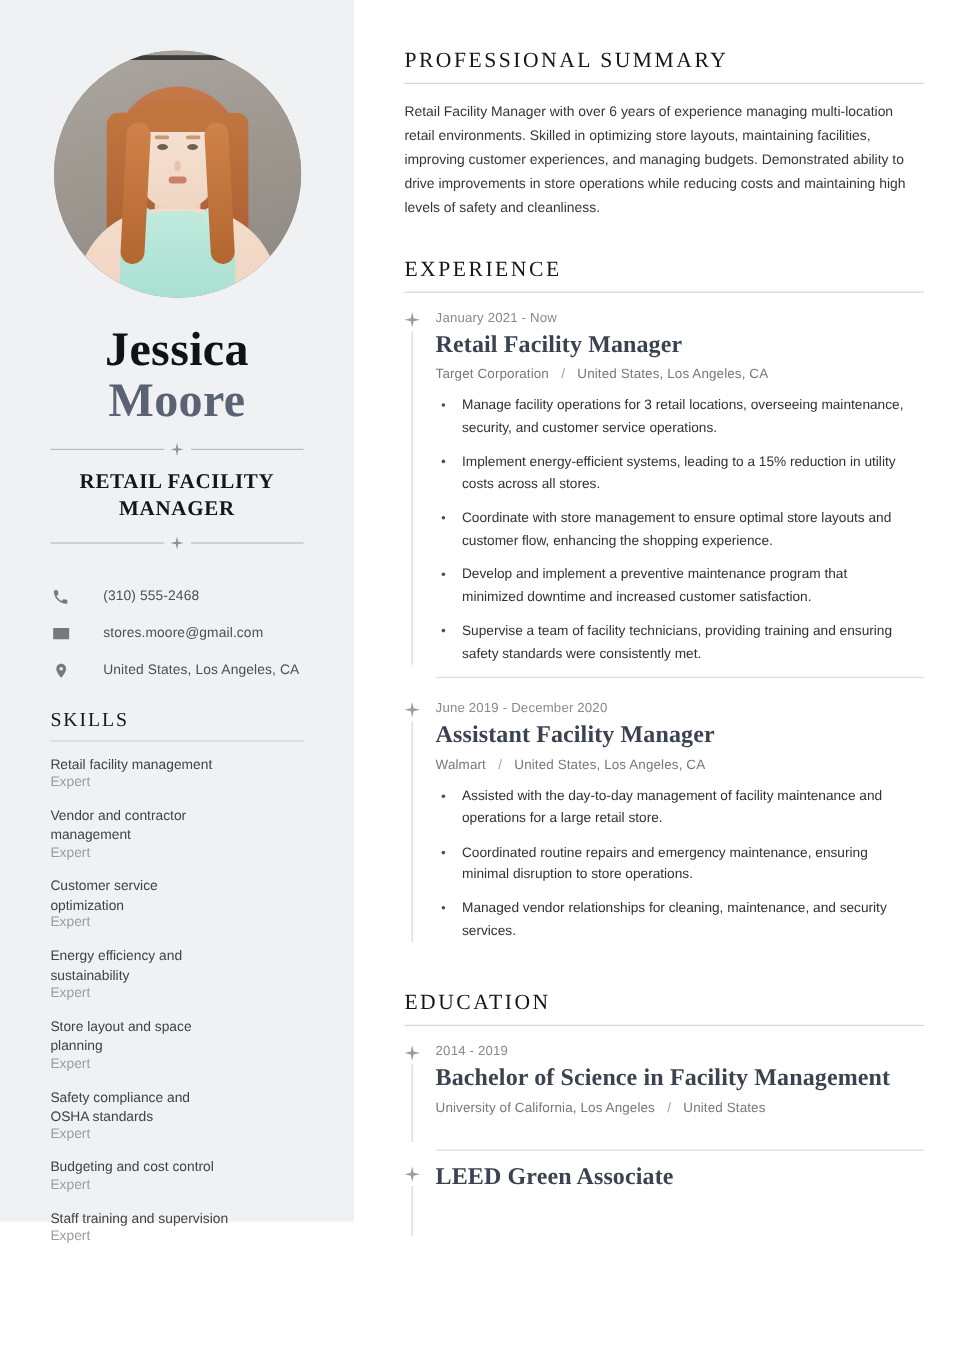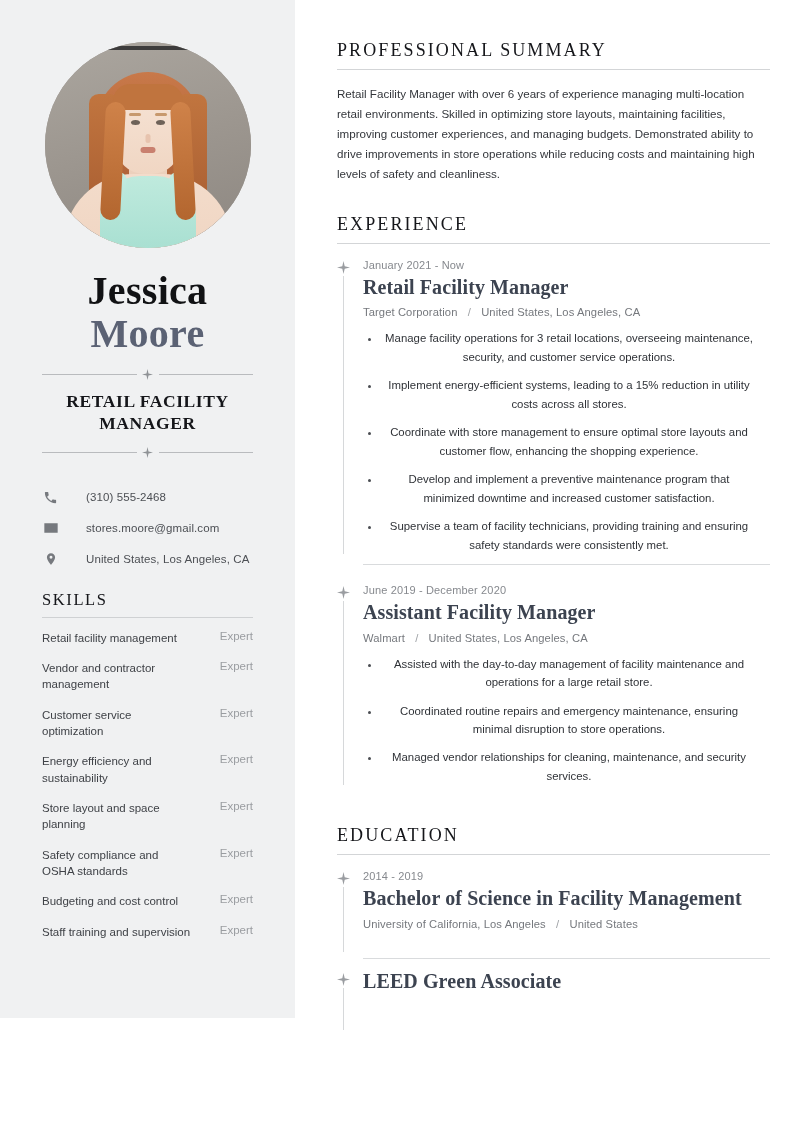--- a/index.html
+++ b/index.html
@@ -96,21 +96,21 @@
   .contact-row { display:flex; align-items:center; gap:27px; margin-bottom: 14px; }
   .contact-row .ic { width:17px; height:17px; flex:none; display:flex; align-items:center; justify-content:center; }
   .contact-row .tx { font-size:11.5px; color:#4c4f54; letter-spacing:.1px; }
 
   .side-head {
     font-family:"Liberation Serif", serif; font-size:16.5px; letter-spacing:1.6px;
     color:#15161a; margin-top: 22px; padding-bottom:7px;
   }
   .side-rule { height:1px; background:#cfd1d3; margin-bottom: 12px; }
 
-  .skill { display:flex; justify-content:space-between; align-items:flex-start; gap:10px; margin-bottom: 14px; }
+  .skill { display:flex; justify-content:space-between; align-items:flex-start; margin-bottom: 14px; flex-direction: column; }
   .skill .nm { font-size:11.5px; color:#3f4247; line-height:1.42; max-width:150px; }
   .skill .lv { font-size:11.5px; color:#9a9da1; flex:none; }
 
   
   .main { flex:1; padding: 40px 30px 0 42px; background:#fff; }
   .sec-head {
     font-family:"Liberation Serif", serif; font-size:18px; letter-spacing:2.1px;
     color:#15161a; padding-bottom:8px;
   }
   .sec-rule { height:1px; background:#d3d5d7; margin-bottom: 14px; }
@@ -119,21 +119,21 @@
   .entry { position:relative; padding-left: 26px; }
   .entry .marker { position:absolute; left:0; top:2px; width:14px; height:14px; }
   .entry .tline { position:absolute; left:6px; top:18px; bottom:0; width:1px; background:#d6d8da; }
   .entry .date { font-size:11px; color:#86898e; letter-spacing:.15px; padding-top:1px; }
   .entry .title {
     font-family:"Liberation Serif", serif; font-weight:700; font-size:20px;
     color:#3c4350; margin-top:5px; line-height:1.18; letter-spacing:.1px;
   }
   .entry .meta { font-size:11.2px; color:#75787d; margin-top:7px; letter-spacing:.1px; }
   .entry .meta .sep { margin:0 7px; color:#9da0a4; }
-  .entry ul { margin: 11px 17px 0 18px; text-align: center; }
+  .entry ul { margin: 11px 17px 0 18px; }
   .entry li { font-size:11.4px; line-height:1.62; color:#2f3237; margin-bottom: 10px; padding-left:4px; }
   .entry li::marker { color:#4a4d52; }
   .entry-gap { height: 18px; }
   .entry-rule { height:1px; background:#d9dbdd; margin: 6px 0 0 26px; }
   .sec-gap { height: 30px; }
 </style>
 </head>
 <body>
 
 <div class="page">

